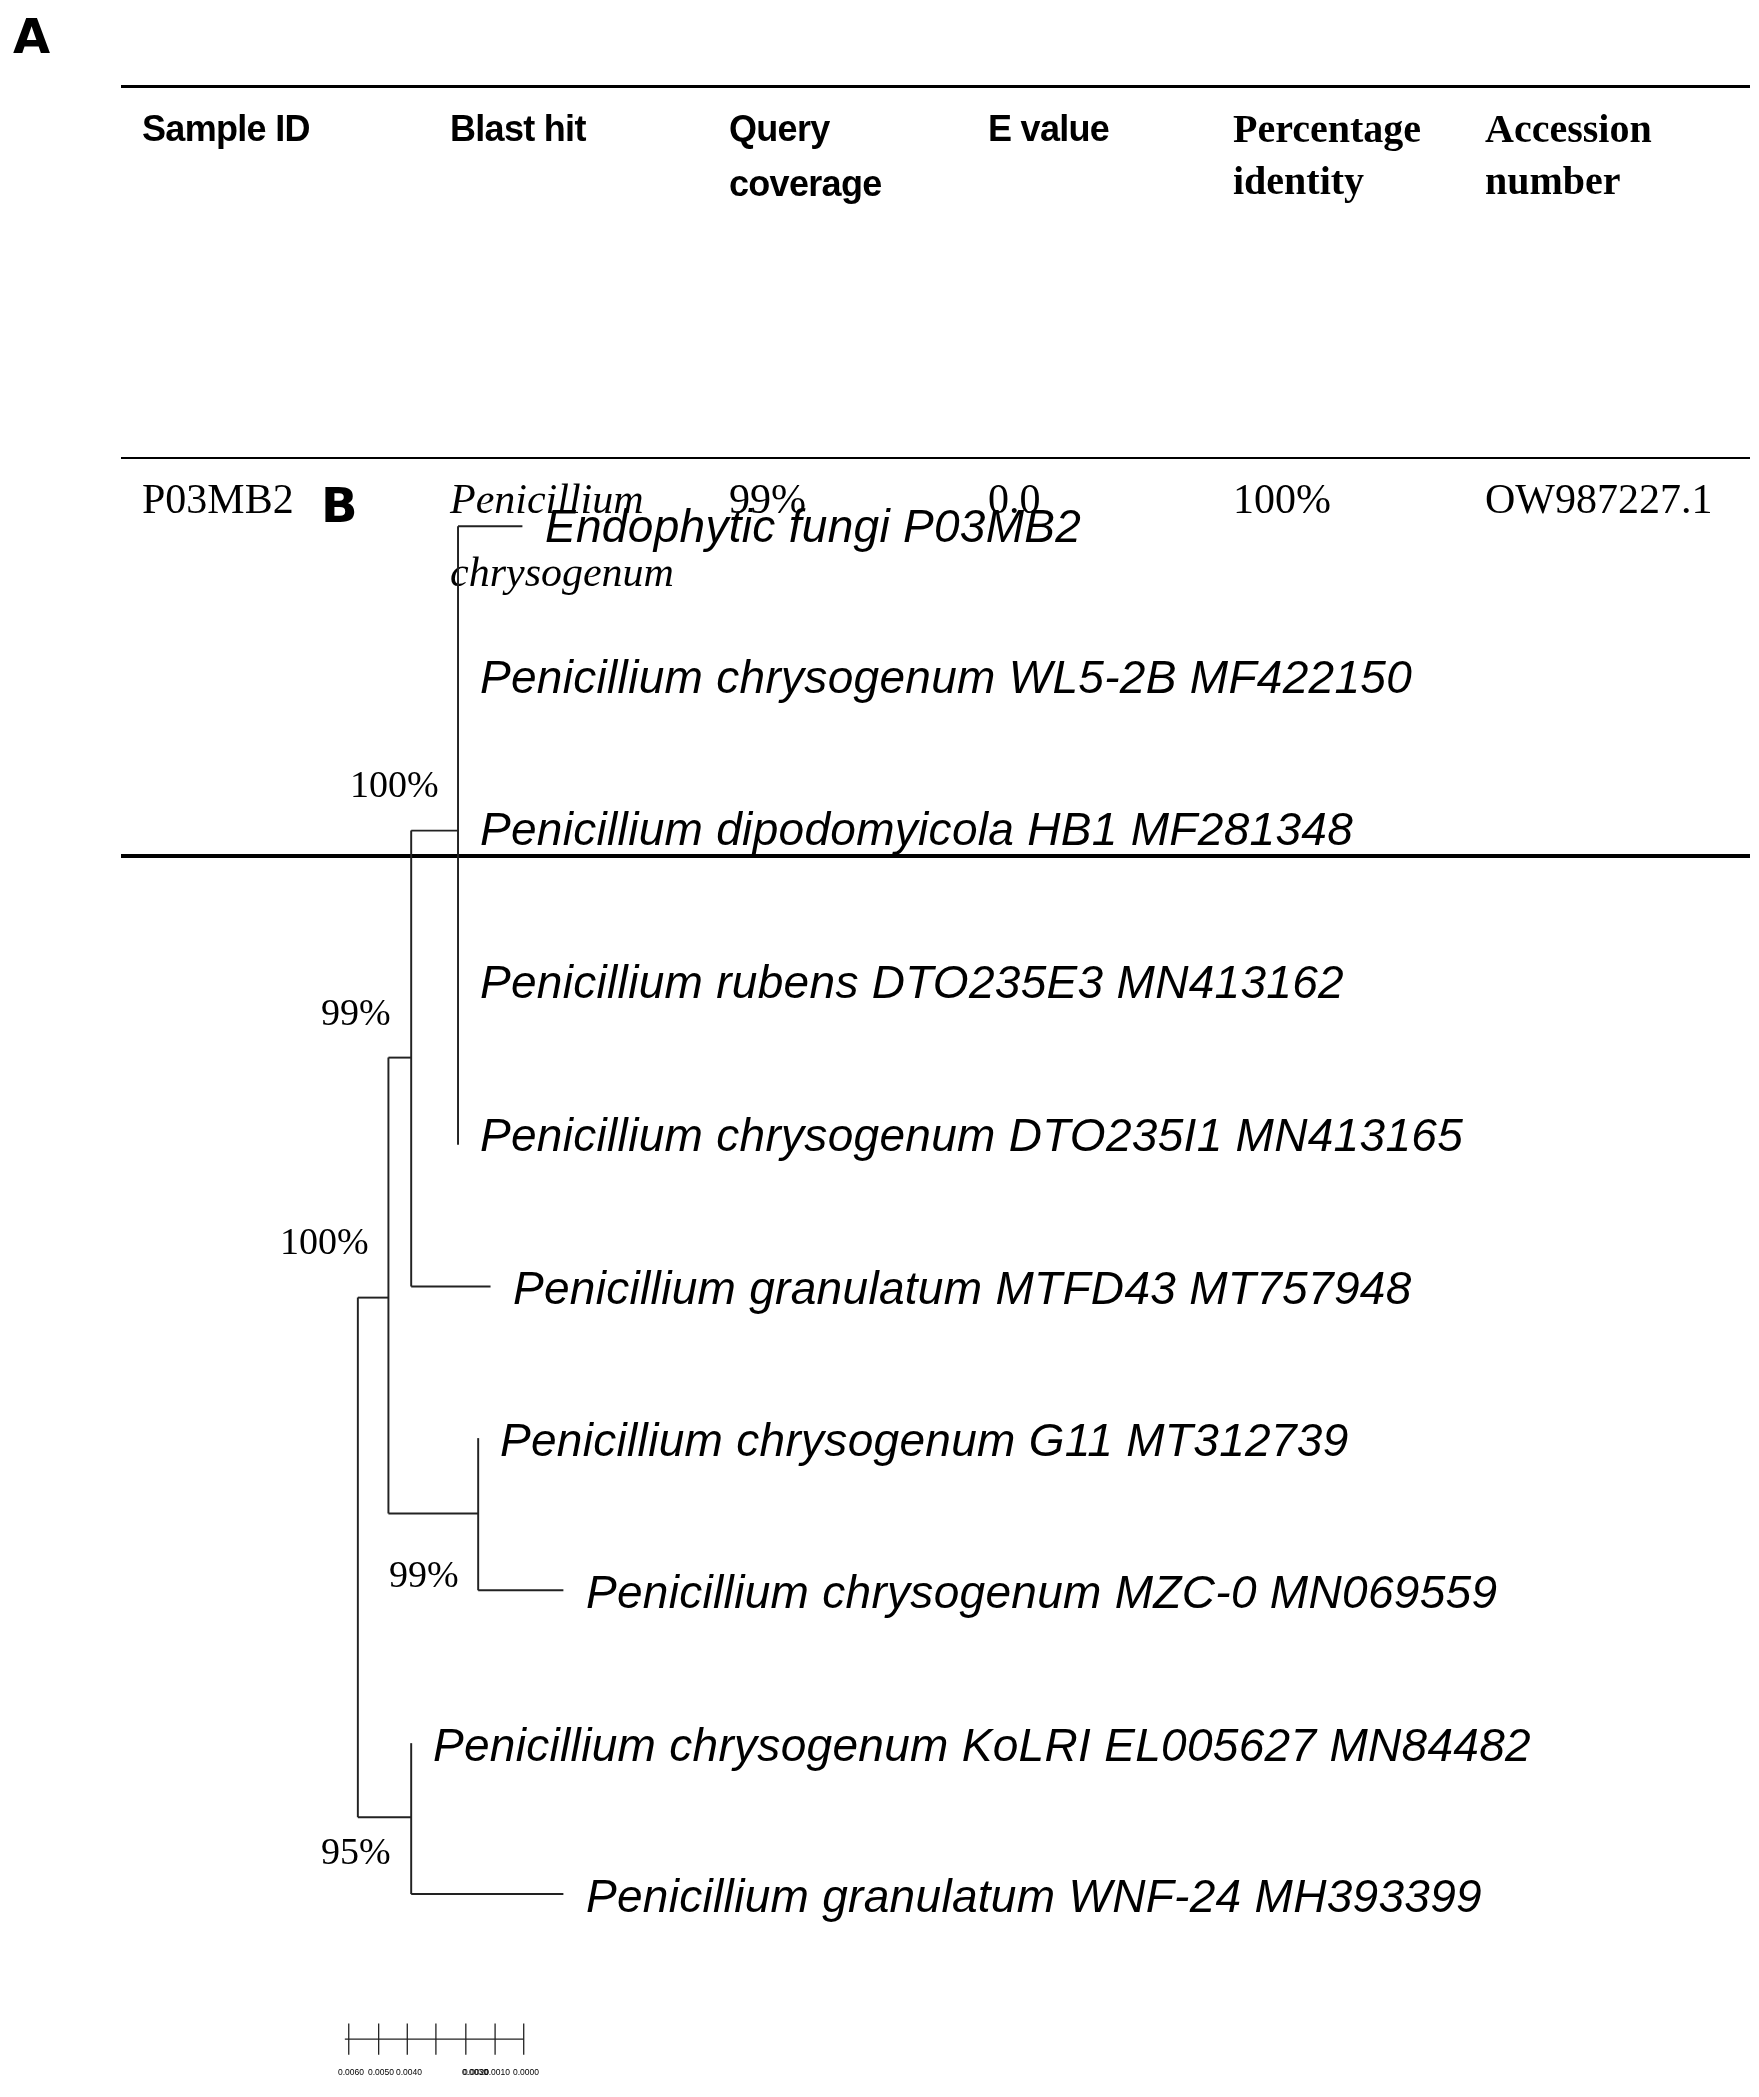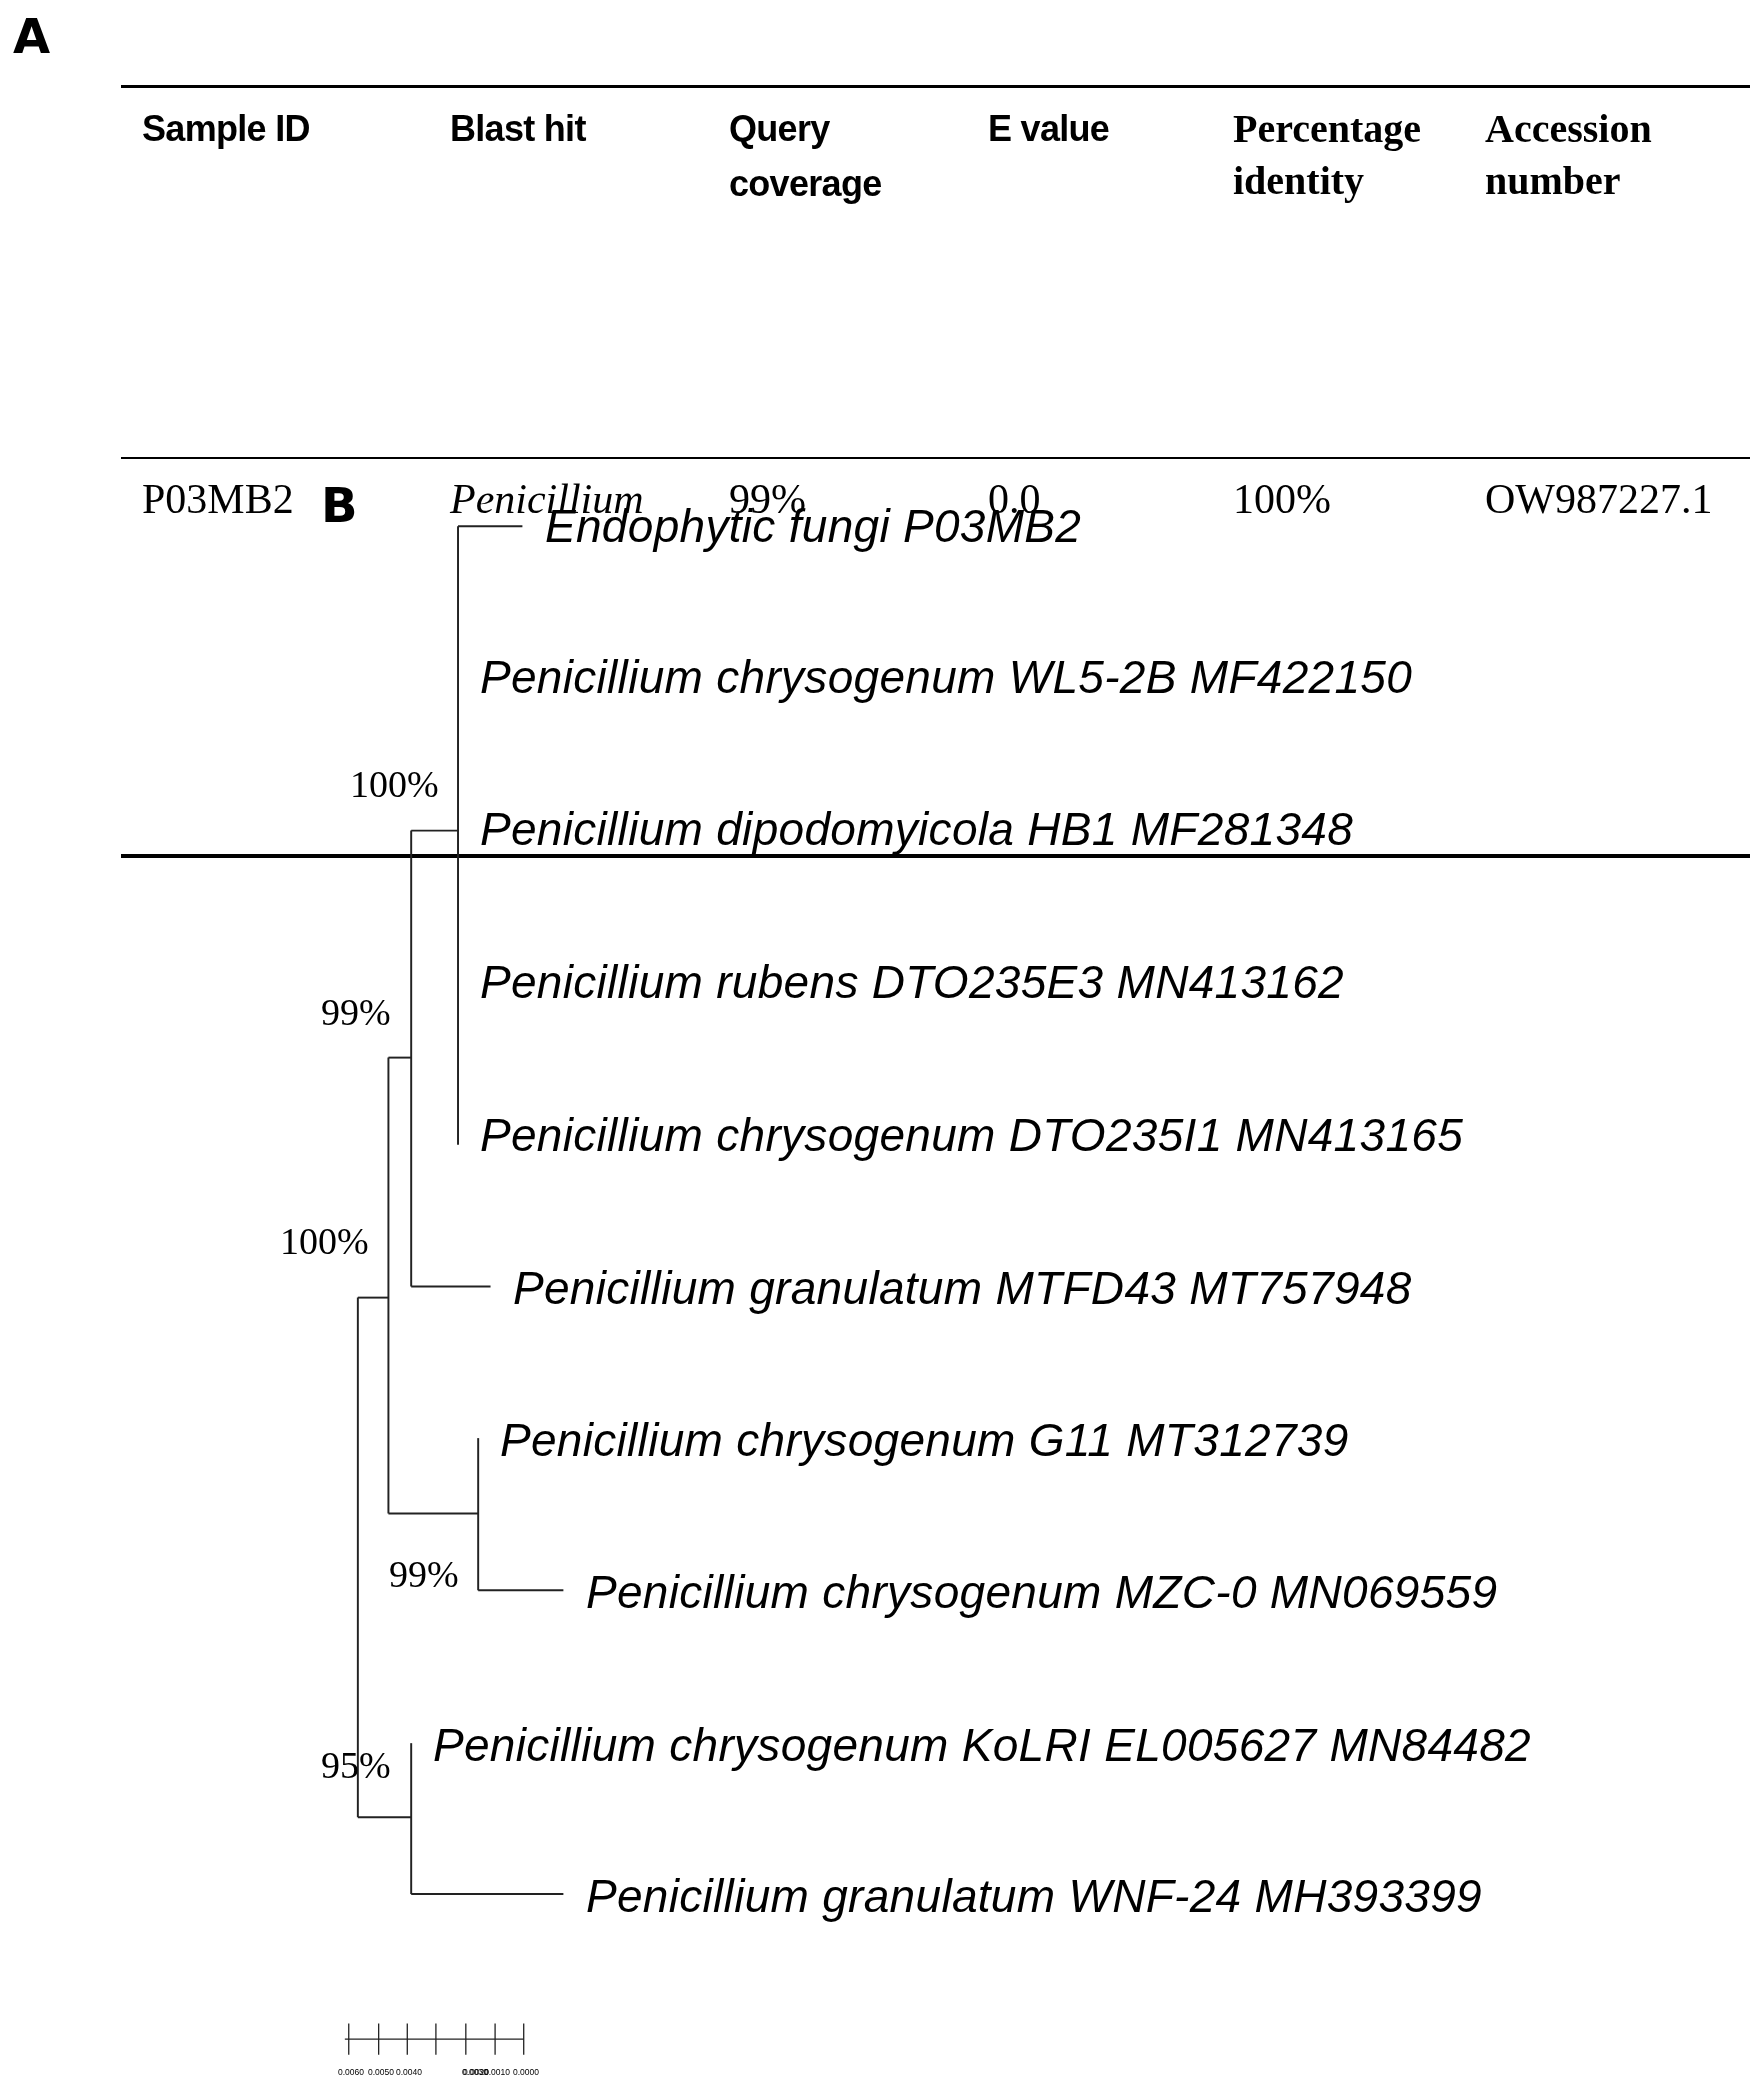--- a/index.html
+++ b/index.html
@@ -45,20 +45,21 @@
     <div>Accession</div>
     <div>number</div>
   </div>
 
   <div class="rule" style="left:121px;top:457px;width:1629px;height:2px;"></div>
 
   <div>
     <div class="abs td" style="left:142px;top:463px;">P03MB2</div>
     <div class="abs td italic" style="left:450px;top:463px;">
       <div>Penicillium</div>
+      <div>chrysogenum</div>
     </div>
     <div class="abs td" style="left:729px;top:463px;">99%</div>
     <div class="abs td" style="left:988px;top:463px;">0.0</div>
     <div class="abs td" style="left:1233px;top:463px;">100%</div>
     <div class="abs td" style="left:1485px;top:463px;">OW987227.1</div>
   </div>
 
   <div class="rule" style="left:121px;top:854px;width:1629px;height:3.9px;"></div>
 </div>
 
@@ -102,21 +103,21 @@
   <div class="abs taxon" style="left:586px;top:1592px;">Penicillium chrysogenum MZC-0 MN069559</div>
   <div class="abs taxon" style="left:433px;top:1745px;">Penicillium chrysogenum KoLRI EL005627 MN84482</div>
   <div class="abs taxon" style="left:586px;top:1896px;text-align:center;">Penicillium granulatum WNF-24 MH393399</div>
 </div>
 
 <div>
   <div class="abs boot" style="left:350px;top:765px;">100%</div>
   <div class="abs boot" style="left:321px;top:993px;">99%</div>
   <div class="abs boot" style="left:280px;top:1222px;">100%</div>
   <div class="abs boot" style="left:389px;top:1555px;">99%</div>
-  <div class="abs boot" style="left:321px;top:1746px;">95%</div>
+  <div class="abs boot" style="left:321px;top:1832px;">95%</div>
 </div>
 
 <div>
   <svg width="1759" height="2097" viewBox="0 0 2704 3224">
     <g stroke="#222" stroke-width="2">
       <line x1="530" y1="3135" x2="805" y2="3135"></line>
       <line x1="536" y1="3111" x2="536" y2="3159"></line>
       <line x1="582" y1="3111" x2="582" y2="3159"></line>
       <line x1="626" y1="3111" x2="626" y2="3159"></line>
       <line x1="670" y1="3111" x2="670" y2="3159"></line>

